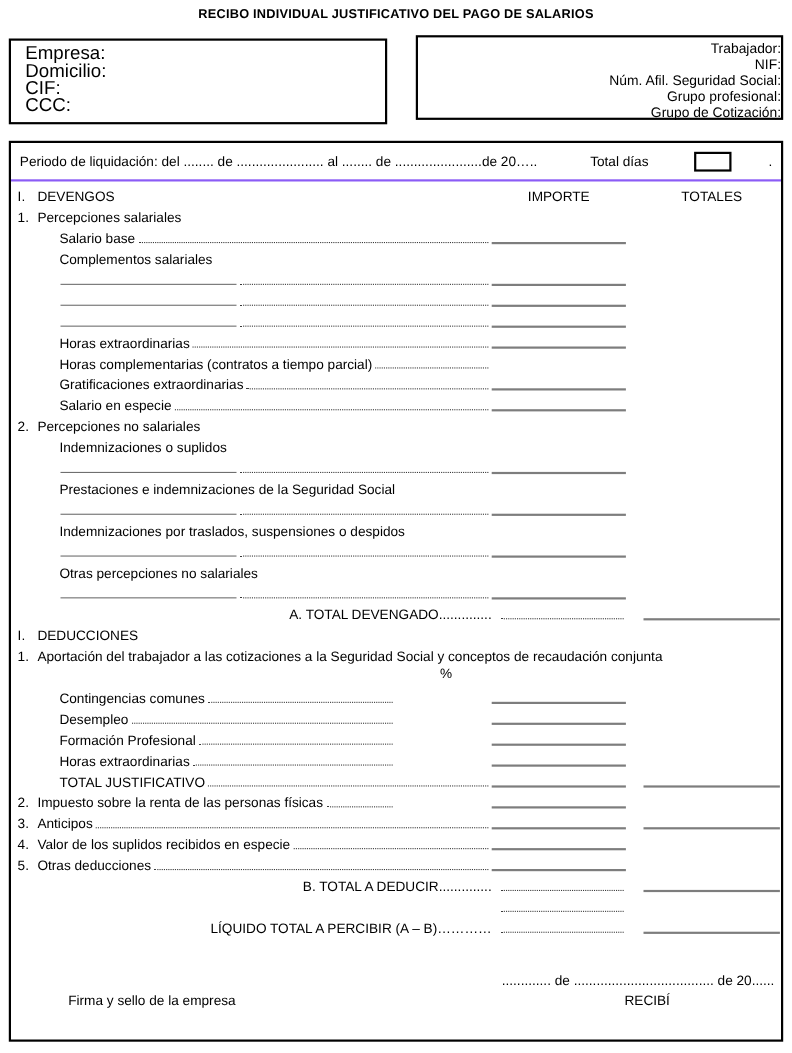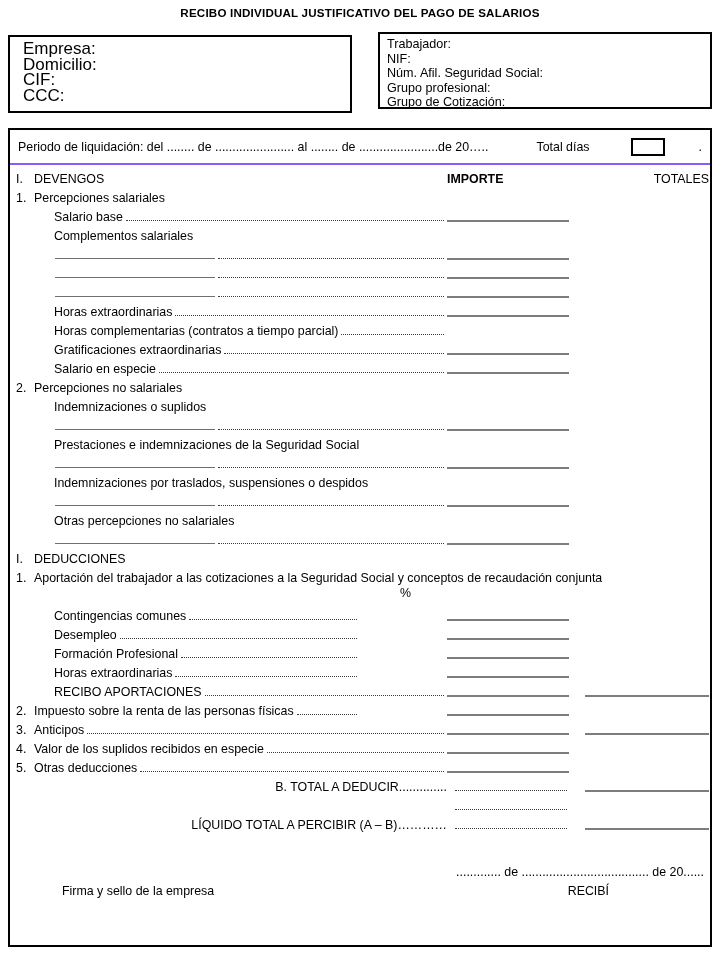--- a/index.html
+++ b/index.html
@@ -7,21 +7,21 @@
     width:720px; height:957px; background:#ffffff; color:#000;
     font-family:"Liberation Sans", sans-serif; font-size:12.4px;
     position:relative; overflow:hidden;
   }
   .title {
     position:absolute; top:6px; left:0; width:720px;
     text-align:center; font-weight:bold; font-size:11.6px; letter-spacing:0.2px;
   }
   .box { position:absolute; border:2px solid #000; box-sizing:border-box; }
   .box-empresa { left:8px; top:35px; width:344px; height:78px; padding:4px 0 0 13px; line-height:15.5px; font-size:17px; }
-  .box-trabajador { left:378px; top:32px; width:334px; height:77px; padding:3px 0 0 7px; line-height:14.6px; font-size:12.6px; }
+  .box-trabajador { left:378px; top:32px; width:334px; height:77px; padding:3px 0 0 7px; line-height:14.6px; font-size:12.6px;text-align:right; }
   .main-box { left:8px; top:128px; width:704px; height:819px; }
   .periodo {
     height:35px; border-bottom:2px solid #8b5cf6; display:flex; align-items:center;
     padding:0 8px; box-sizing:border-box; font-size:12.4px;
   }
   .periodo-right { margin-left:auto; display:flex; align-items:center;gap:34px; }
   .dias-box { width:34px; height:18px; border:2px solid #000; box-sizing:border-box; margin-left:7px; }
   .content { padding:3px 6px 0 6px; }
   .row { display:flex; align-items:flex-end; height:19px; line-height:15px; }
   .row > * { box-sizing:border-box; }
@@ -30,22 +30,22 @@
   .c-label.sub { padding-left:20px; }
   .c-label.wide { flex:1 1 auto; }
   .c-label.total { display:block; text-align:right; white-space:nowrap; }
   .leader { flex:1 0 8px; border-bottom:1.5px dotted #3a3a3a; margin:0 3px 4px 3px; }
   .gap87 { flex:0 0 87px; }
   .blankline { flex:0 0 160px; border-bottom:1.5px solid #6f6f6f; margin:0 0 4px 1px; }
   .c-imp { flex:0 0 122px; display:flex; align-items:flex-end; }
   .c-tot { flex:0 0 124px; margin-left:16px; display:flex; align-items:flex-end; }
   .fill { width:100%; border-bottom:2px solid #7d7d7d; margin-bottom:3px; }
   .dotrun { width:112px; margin-left:8px; border-bottom:1.5px dotted #3a3a3a; margin-bottom:4px; }
-  .hdr-imp { flex:0 0 122px; text-align:left;font-weight:bold; }
-  .hdr-tot { flex:0 0 124px; margin-left:16px; text-align:right; }
+  .hdr-imp { flex:0 0 122px; text-align:center; }
+  .hdr-tot { flex:0 0 124px; margin-left:16px; text-align:center; }
   .row.pct { display:block; padding-left:384px; }
   .row.date { justify-content:flex-end; padding-right:0;margin-top:28px; }
   .row.sign .firma { margin-left:46px; }
   .row.sign .recibi { margin-left:auto; margin-right:95px;padding-left:23px; }
 </style>
 </head>
 <body>
 
 <div class="title">RECIBO INDIVIDUAL JUSTIFICATIVO DEL PAGO DE SALARIOS</div>
 
@@ -257,20 +257,30 @@
       <span class="c-num"></span>
       <span class="c-label sub">
         <span class="blankline"></span>
         <span class="leader"></span>
       </span>
       <span class="c-imp">
           <span class="fill"></span>
         </span>
     </div>
 
+    <div class="row">
+      <span class="c-num"></span>
+      <span class="c-label total">A. TOTAL DEVENGADO..............</span>
+      <span class="c-imp">
+          <span class="dotrun"></span>
+        </span>
+      <span class="c-tot">
+          <span class="fill"></span>
+        </span>
+    </div>
 
     <div class="row">
       <span class="c-num">I.</span>
       <span class="c-label">
           <span>DEDUCCIONES</span>
         </span>
     </div>
 
     <div class="row">
       <span class="c-num">1.</span>
@@ -327,21 +337,21 @@
         <span class="gap87"></span>
       </span>
       <span class="c-imp">
           <span class="fill"></span>
         </span>
     </div>
 
     <div class="row">
       <span class="c-num"></span>
       <span class="c-label sub">
-        <span>RECIBO APORTACIONES</span>
+        <span>TOTAL JUSTIFICATIVO</span>
         <span class="leader"></span>
       </span>
       <span class="c-imp">
           <span class="fill"></span>
         </span>
       <span class="c-tot">
           <span class="fill"></span>
         </span>
     </div>
 

